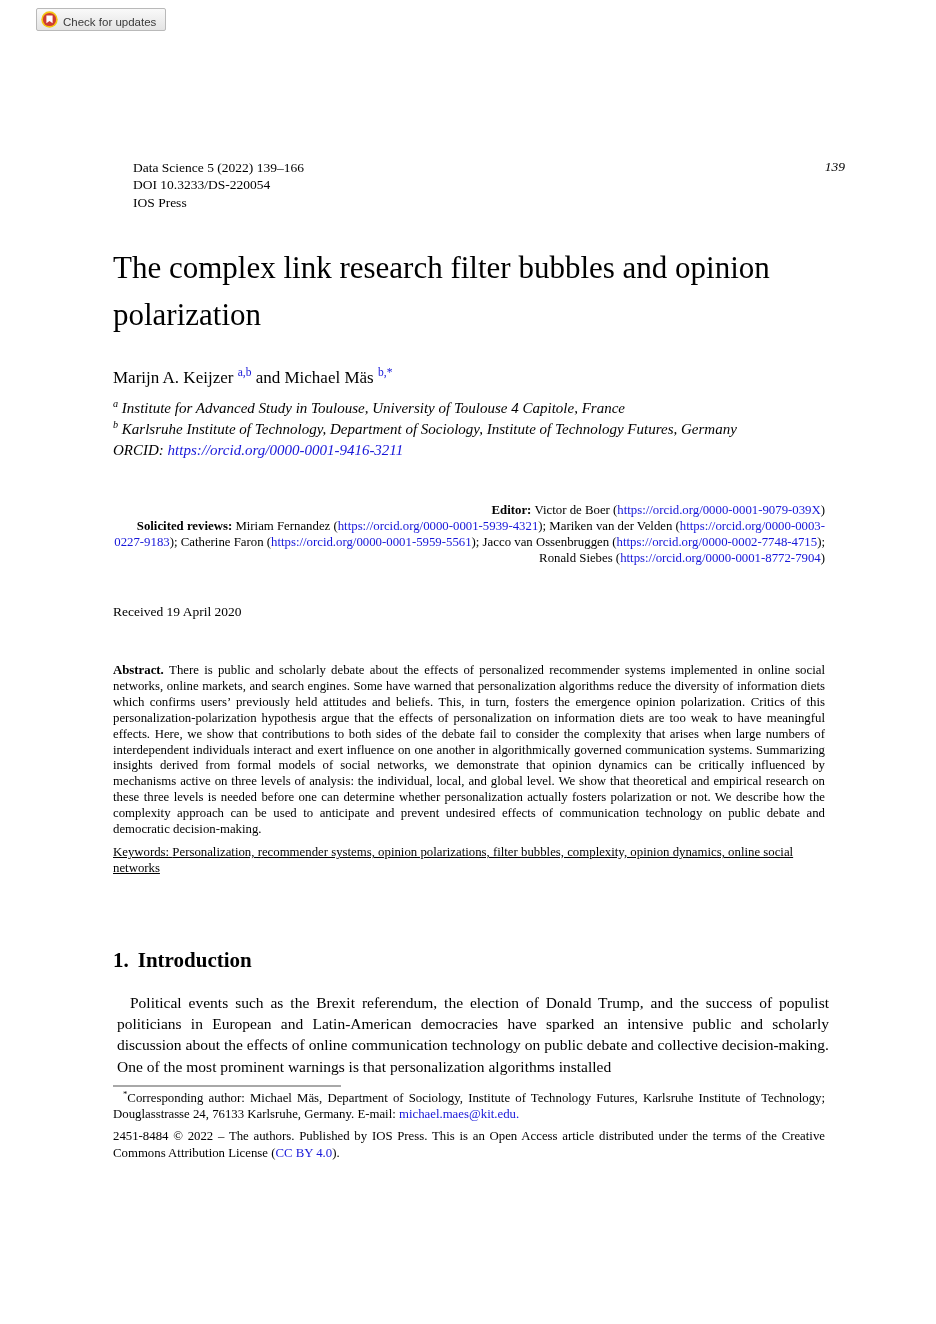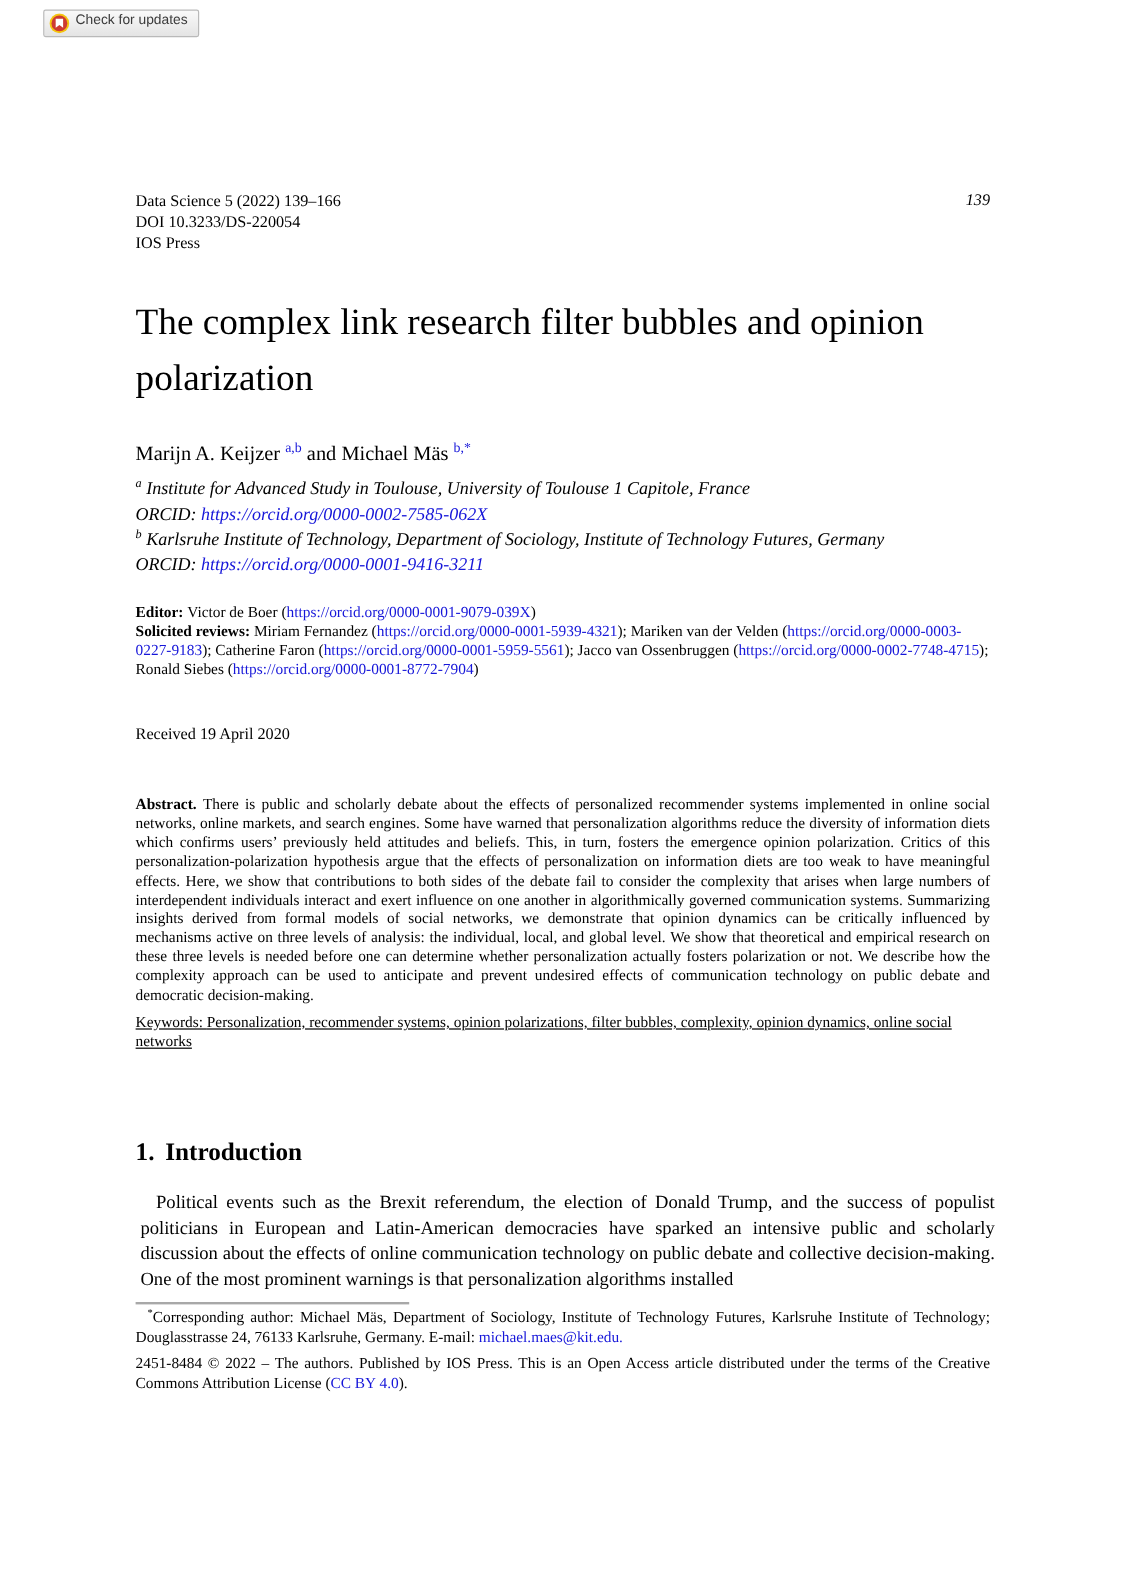--- a/index.html
+++ b/index.html
@@ -12,44 +12,44 @@
   }
   .abs { position: absolute; }
   .content { left: 113px; width: 712px; }
   .link { color: #1616D9; text-decoration: none; cursor: pointer; }
   .b { font-weight: bold; }
   sup { font-size: 68%; line-height: 0; vertical-align: super; }
 
   
   .badge {
     left: 36px; top: 8px;
-    display: flex; align-items: flex-start; gap: 5px;
+    display: flex; align-items: flex-end; gap: 5px;
     padding: 2px 9px 2px 4px;
     background: linear-gradient(#f9f9f9, #e4e4e4);
     border: 1px solid #b9b9b9;
     border-radius: 2px;
     font-family: "Liberation Sans", sans-serif;
     font-size: 11.5px; color: #3a3a3a;
     cursor: pointer;
   }
 
-  .header-row { top: 159px; display: flex; justify-content: space-between; }
+  .header-row { top: 159px; display: flex; justify-content: space-between; margin-left: 20px; }
   .header-left { font-size: 13.5px; line-height: 17.3px; }
   .page-number { font-size: 13.5px; font-style: italic; }
 
   .paper-title {
     top: 244px;
     font-size: 31px; font-weight: normal;
     line-height: 47px; margin: 0;
   }
 
   .authors { top: 368px; font-size: 17px; }
   .affiliations { top: 398px; font-size: 15px; line-height: 21px; font-style: italic; }
 
-  .review-info { top: 502px; font-size: 12.8px; line-height: 16px; }
+  .review-info { top: 502px; font-size: 12.8px; line-height: 16px; text-align: right; }
   .dates { top: 603px; font-size: 13.5px; line-height: 18.5px; }
 
   .abstract { top: 663px; font-size: 12.8px; line-height: 15.9px; text-align: justify; }
   .keywords { top: 844px; font-size: 12.8px; line-height: 16px; text-decoration: underline; }
 
   .section-heading { top: 948px; font-size: 21px; font-weight: bold; margin: 0; }
   .section-heading .num { margin-right: 9px; }
   .intro-para {
     top: 988px; font-size: 15.5px; line-height: 21.2px;
     text-align: justify; text-indent: 13px; margin: 4px;
@@ -79,22 +79,21 @@
     <div>IOS Press</div>
   </div>
   <div class="page-number">139</div>
 </div>
 
 <h1 class="abs content paper-title">The complex link research filter bubbles and opinion polarization</h1>
 
 <div class="abs content authors"><span>Marijn A. Keijzer </span><sup class="link">a,b</sup><span> and Michael Mäs </span><sup class="link">b,*</sup></div>
 
 <div class="abs content affiliations">
-  <div><sup>a</sup><span> Institute for Advanced Study in Toulouse, University of Toulouse 1 Capitole, France</span></div>
-  <div><span>ORCID: </span><span class="link">https://orcid.org/0000-0002-7585-062X</span></div>
+  <div><sup>a</sup><span> Institute for Advanced Study in Toulouse, University of Toulouse 4 Capitole, France</span></div>
   <div><sup>b</sup><span> Karlsruhe Institute of Technology, Department of Sociology, Institute of Technology Futures, Germany</span></div>
   <div><span>ORCID: </span><span class="link">https://orcid.org/0000-0001-9416-3211</span></div>
 </div>
 
 <div class="abs content review-info">
   <div><span class="b">Editor: </span><span>Victor de Boer (</span><span class="link">https://orcid.org/0000-0001-9079-039X</span><span>)</span></div>
   <div><span class="b">Solicited reviews: </span><span>Miriam Fernandez (</span><span class="link">https://orcid.org/0000-0001-5939-4321</span><span>); Mariken van der Velden (</span><span class="link">https://orcid.org/0000-0003-0227-9183</span><span>); Catherine Faron (</span><span class="link">https://orcid.org/0000-0001-5959-5561</span><span>); Jacco van Ossenbruggen (</span><span class="link">https://orcid.org/0000-0002-7748-4715</span><span>); Ronald Siebes (</span><span class="link">https://orcid.org/0000-0001-8772-7904</span><span>)</span></div>
 </div>
 
 <div class="abs content dates">

